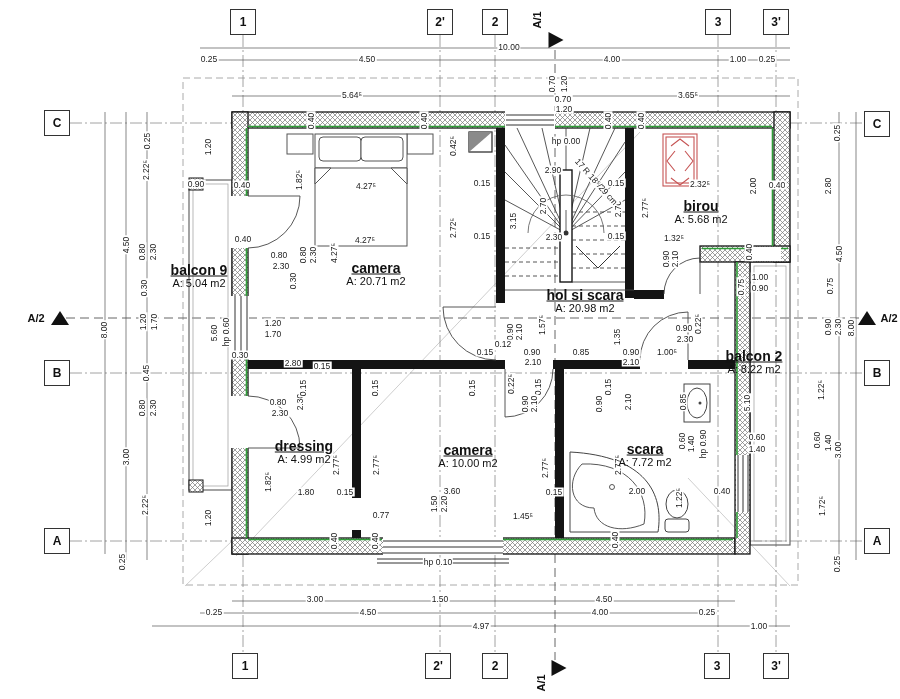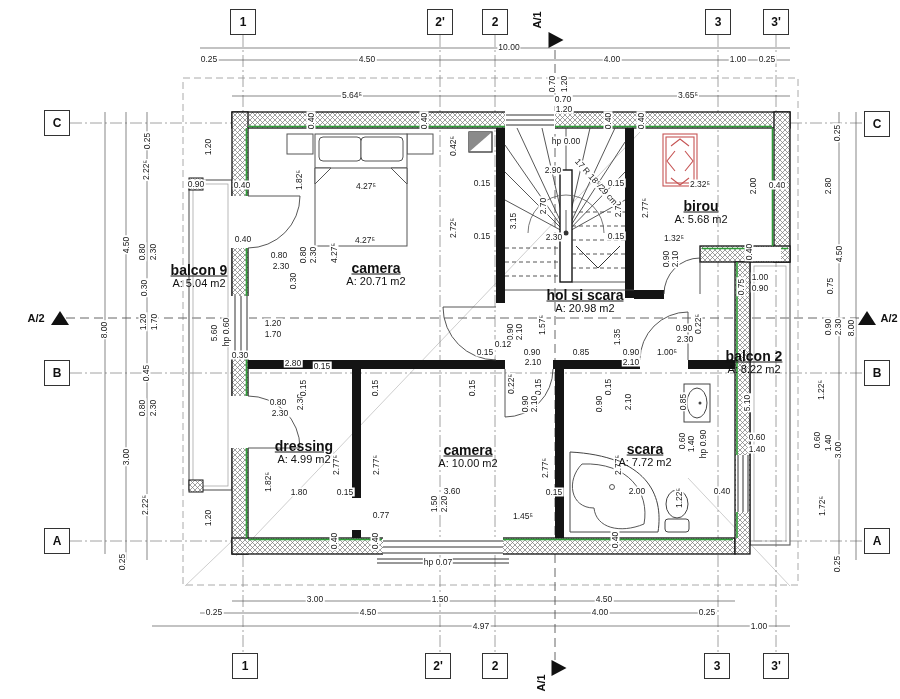--- a/index.html
+++ b/index.html
@@ -369,35 +369,35 @@
       <span class="dim" style="left: 757px; top: 449px;">1.40</span>
       <span class="dim rot" style="left: 703px; top: 444px;">hp 0.90</span>
       <span class="dim" style="left: 722px; top: 491px;">0.40</span>
       <span class="dim" style="left: 293px; top: 363px;">2.80</span>
       <span class="dim" style="left: 278px; top: 402px;">0.80</span>
       <span class="dim" style="left: 280px; top: 413px;">2.30</span>
       <span class="dim rot" style="left: 300px; top: 402px;">2.30</span>
       <span class="dim rot" style="left: 303px; top: 388px;">0.15</span>
       <span class="dim rot" style="left: 375px; top: 388px;">0.15</span>
       <span class="dim rot" style="left: 268px; top: 482px;">1.82⁵</span>
-      <span class="dim" style="left: 299px; top: 492px;">1.80</span>
+      <span class="dim" style="left: 306px; top: 492px;">1.80</span>
       <span class="dim" style="left: 345px; top: 492px;">0.15</span>
       <span class="dim" style="left: 381px; top: 515px;">0.77</span>
       <span class="dim rot" style="left: 336px; top: 465px;">2.77⁵</span>
       <span class="dim rot" style="left: 376px; top: 465px;">2.77⁵</span>
       <span class="dim rot" style="left: 334px; top: 541px;">0.40</span>
       <span class="dim rot" style="left: 375px; top: 541px;">0.40</span>
       <span class="dim rot" style="left: 472px; top: 388px;">0.15</span>
       <span class="dim" style="left: 452px; top: 491px;">3.60</span>
       <span class="dim rot" style="left: 434px; top: 504px;">1.50</span>
       <span class="dim rot" style="left: 444px; top: 504px;">2.20</span>
       <span class="dim" style="left: 554px; top: 492px;">0.15</span>
       <span class="dim" style="left: 523px; top: 516px;">1.45⁵</span>
       <span class="dim rot" style="left: 545px; top: 468px;">2.77⁵</span>
-      <span class="dim" style="left: 438px; top: 562px;">hp 0.07</span>
+      <span class="dim" style="left: 438px; top: 562px;">hp 0.10</span>
       <span class="dim rot" style="left: 618px; top: 465px;">2.77⁵</span>
       <span class="dim" style="left: 637px; top: 491px;">2.00</span>
       <span class="dim rot" style="left: 683px; top: 402px;">0.85</span>
       <span class="dim rot" style="left: 682px; top: 441px;">0.60</span>
       <span class="dim rot" style="left: 691px; top: 444px;">1.40</span>
       <span class="dim rot" style="left: 679px; top: 498px;">1.22⁵</span>
       <span class="dim rot" style="left: 615px; top: 540px;">0.40</span>
       <span class="dim" style="left: 322px; top: 366px;">0.15</span>
     </div>
   <div class="layer" id="rooms-layer">

